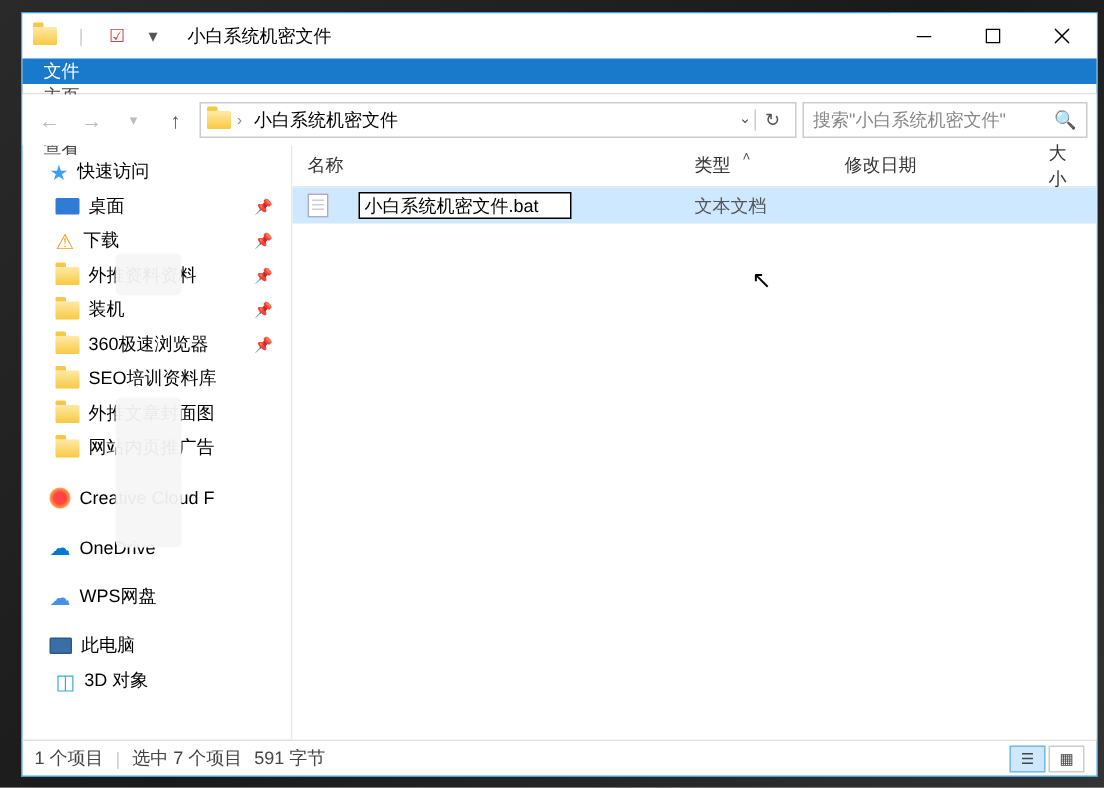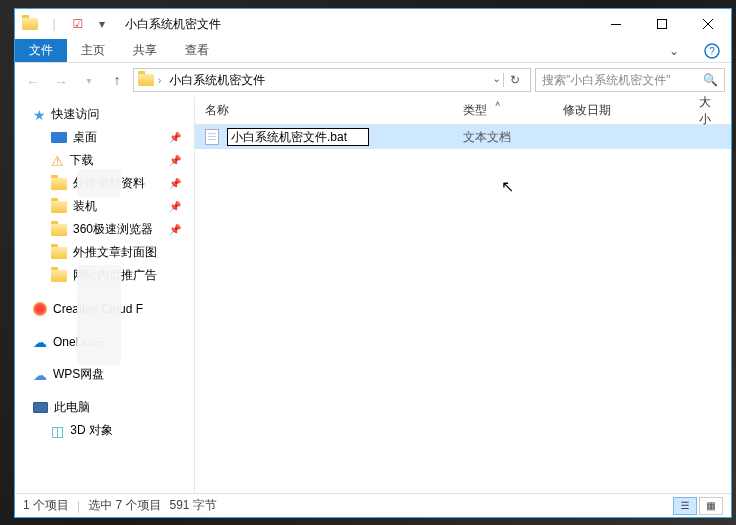--- a/index.html
+++ b/index.html
@@ -5,51 +5,51 @@
 * { margin: 0; padding: 0; box-sizing: border-box; font-family: "Microsoft YaHei", "Segoe UI", sans-serif; }
 body { background: #222; width: 736px; height: 525px; position: relative; overflow: hidden; }
 body::before { content: ""; position: absolute; inset: 0; background: linear-gradient(135deg, #2a2a2a 0%, #1a1a1a 50%, #333 100%); }
 .window { position: absolute; left: 14px; top: 8px; width: 718px; height: 510px; background: #fff; border: 1px solid #44a0e0; display: flex; flex-direction: column; }
 .titlebar { height: 30px; background: #fff; display: flex; align-items: center; font-size: 12px; }
 .titlebar .qat { display: flex; align-items: center; padding: 0 4px; gap: 2px; }
 .qat-icon { width: 22px; height: 22px; display: flex; align-items: center; justify-content: center; }
 .titlebar .title { flex: 1; padding-left: 8px; color: #000; }
 .win-controls { display: flex; }
 .win-btn { width: 46px; height: 30px; display: flex; align-items: center; justify-content: center; background: #fff; }
-.ribbon-tabs { height: 24px; display: flex; align-items: stretch; font-size: 12px; border-bottom: 1px solid #e0e0e0; }
+.ribbon-tabs { height: 24px; display: flex; align-items: stretch; font-size: 12px; border-bottom: 1px solid #e0e0e0; flex-direction: column; }
 .ribbon-tab { padding: 0 14px; display: flex; align-items: center; color: #444; }
 .ribbon-tab.file { background: #1979ca; color: #fff; }
 .ribbon-expand { margin-left: auto; display: flex; }
 .ribbon-ico { width: 38px; display: flex; align-items: center; justify-content: center; color: #1979ca; }
 .addressbar { height: 34px; display: flex; align-items: center; padding: 4px 6px; gap: 4px; background: #fff; }
 .nav-btn { width: 24px; height: 24px; display: flex; align-items: center; justify-content: center; color: #bbb; font-size: 14px; }
 .nav-btn.enabled { color: #555; }
 .path-box { flex: 1; height: 24px; border: 1px solid #ccc; display: flex; align-items: center; padding: 0 4px; font-size: 12px; gap: 4px; }
 .path-box .crumb { padding: 0 4px; }
 .path-actions { margin-left: auto; display: flex; gap: 2px; color: #555; }
 .search-box { width: 190px; height: 24px; border: 1px solid #ccc; display: flex; align-items: center; padding: 0 6px; font-size: 12px; color: #888; }
 .search-box .mag { margin-left: auto; color: #1979ca; }
 .body { flex: 1; display: flex; min-height: 0; }
 .sidebar { width: 180px; border-right: 1px solid #e8e8e8; overflow-y: auto; font-size: 12px; padding-top: 6px; position: relative; }
-.side-item { display: flex; align-items: center; height: 23px; padding-left: 36px; gap: 6px; color: #000; white-space: nowrap; overflow: hidden; }
+.side-item { display: flex; align-items: center; height: 23px; padding-left: 22px; gap: 6px; color: #000; white-space: nowrap; overflow: hidden; }
 .side-item.header { padding-left: 18px; font-weight: normal; }
 .side-item .pin { margin-left: auto; margin-right: 12px; color: #777; font-size: 10px; }
 .side-group-gap { height: 10px; }
 .blur-patch { position: absolute; width: 44px; height: 28px; background: rgba(245,245,245,0.95); border-radius: 4px; left: 62px; }
 .filearea { flex: 1; display: flex; flex-direction: column; background: #fff; position: relative; }
 .cols { height: 28px; display: flex; align-items: center; border-bottom: 1px solid #e8e8e8; font-size: 12px; color: #333; }
 .col { padding: 0 10px; }
 .col.name { width: 258px; display: flex; align-items: center; text-align: center; }
 .col.date { width: 136px; }
 .col.type { width: 100px; }
 .col.size { flex: 1; }
 .sort-caret { margin: 0 auto; color: #555; font-size: 9px; position: absolute; left: 300px; top: 2px; }
 .row { height: 24px; display: flex; align-items: center; font-size: 12px; background: #cde8ff; }
 .row .cell { padding: 0 10px; }
-.row .cell.name { width: 258px; display: flex; align-items: center; gap: 8px; }
+.row .cell.name { width: 258px; display: flex; align-items: center; gap: 20px; }
 .row .cell.date { width: 136px; color: #555; }
 .row .cell.type { width: 100px; color: #555; }
 .rename-input { border: 1px solid #000; background: #fff; padding: 1px 3px; font-size: 12px; font-family: inherit; width: 142px; }
 .cursor { position: absolute; left: 306px; top: 80px; font-size: 16px; color: #000; pointer-events: none; }
 .statusbar { height: 24px; border-top: 1px solid #e0e0e0; display: flex; align-items: center; font-size: 12px; padding: 0 8px; color: #444; gap: 8px; }
 .statusbar .divider { color: #ccc; }
 .view-toggles { margin-left: auto; display: flex; gap: 2px; }
 .view-btn { width: 24px; height: 18px; border: 1px solid #ccc; display: flex; align-items: center; justify-content: center; font-size: 10px; }
 .view-btn.active { background: #cde8ff; border-color: #7ab8e6; }
 .ico-folder { display: inline-block; width: 16px; height: 12px; background: linear-gradient(#ffe9a6, #f7c943); border-radius: 1px; position: relative; }
@@ -161,20 +161,24 @@
           <span>装机</span>
           <span class="pin">📌</span>
         </div>
       <div class="side-item">
           <span class="ico-folder"></span>
           <span>360极速浏览器</span>
           <span class="pin">📌</span>
         </div>
       <div class="side-item">
           <span class="ico-folder"></span>
+          <span>SEO培训资料库</span>
+        </div>
+      <div class="side-item">
+          <span class="ico-folder"></span>
           <span>外推文章封面图</span>
         </div>
       <div class="side-item">
           <span class="ico-folder"></span>
           <span>网站内页推广告</span>
         </div>
       <div class="side-group-gap"></div>
       <div class="side-item header">
           <span class="ico-cc"></span>
           <span>Creative Cloud F</span>

